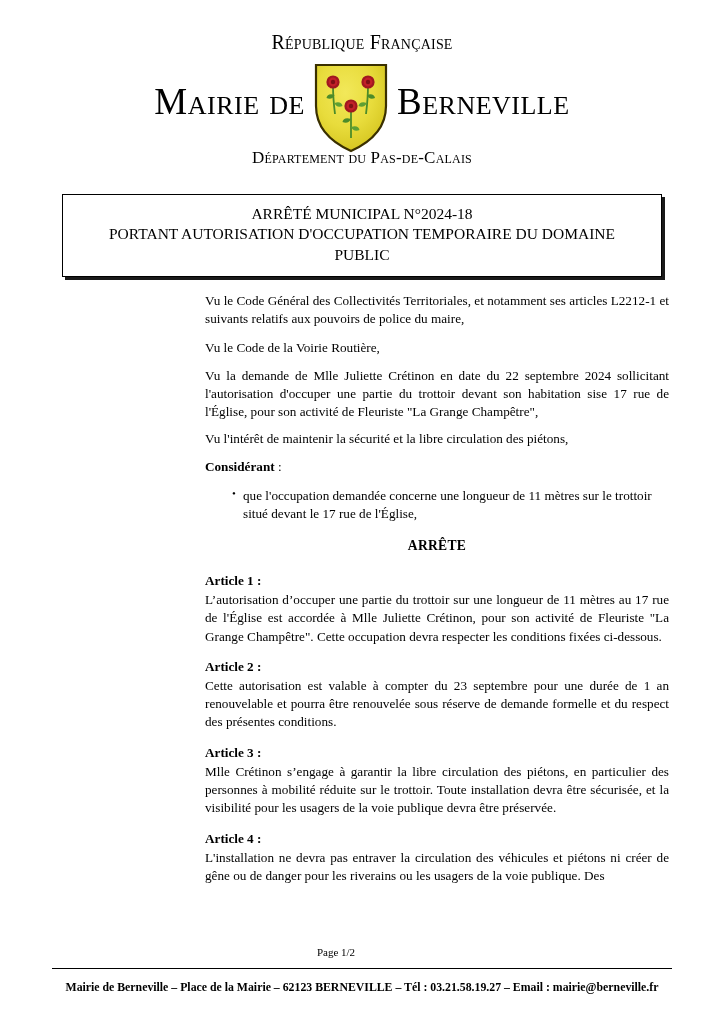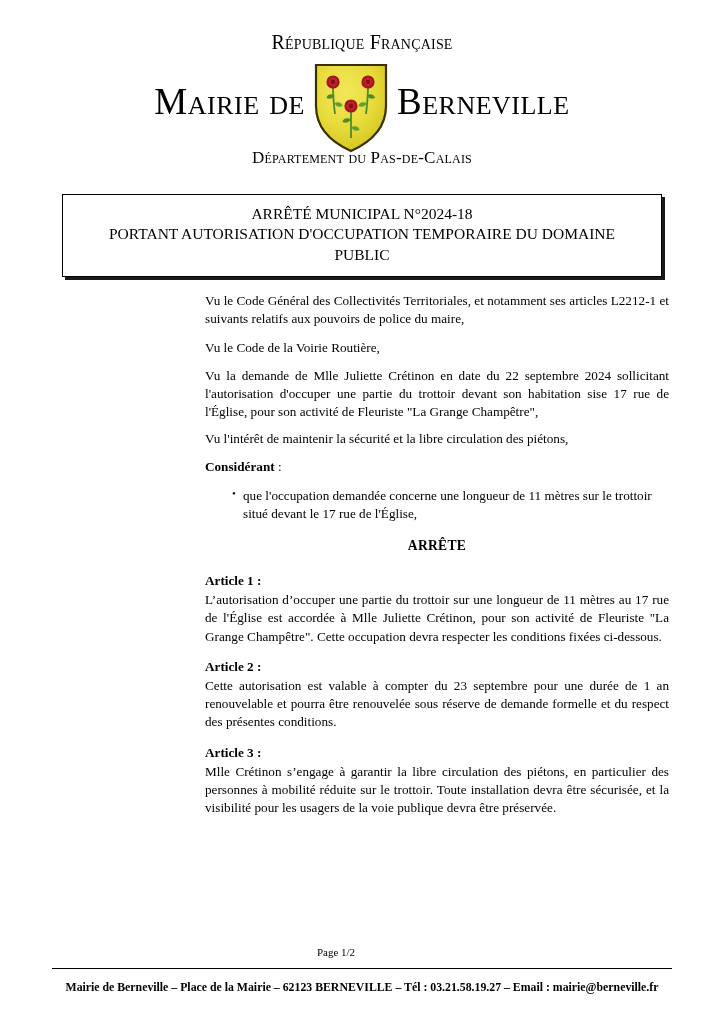--- a/index.html
+++ b/index.html
@@ -257,18 +257,22 @@
   <div>
     <div class="article-title">Article 2 :</div>
     <div class="article-body">Cette autorisation est valable à compter du 23 septembre pour une durée de 1 an renouvelable et pourra être renouvelée sous réserve de demande formelle et du respect des présentes conditions.</div>
   </div>
 
   <div>
     <div class="article-title">Article 3 :</div>
     <div class="article-body">Mlle Crétinon s’engage à garantir la libre circulation des piétons, en particulier des personnes à mobilité réduite sur le trottoir. Toute installation devra être sécurisée, et la visibilité pour les usagers de la voie publique devra être préservée.</div>
   </div>
 
+  <div>
+    <div class="article-title">Article 4 :</div>
+    <div class="article-body">L'installation ne devra pas entraver la circulation des véhicules et piétons ni créer de gêne ou de danger pour les riverains ou les usagers de la voie publique. Des</div>
+  </div>
 
 </div>
 
 <div class="page-num">Page 1/2</div>
 <div class="footer-rule"></div>
 <div class="footer-text">Mairie de Berneville – Place de la Mairie – 62123 BERNEVILLE – Tél : 03.21.58.19.27 – Email : mairie@berneville.fr</div>
 
 </body></html>

